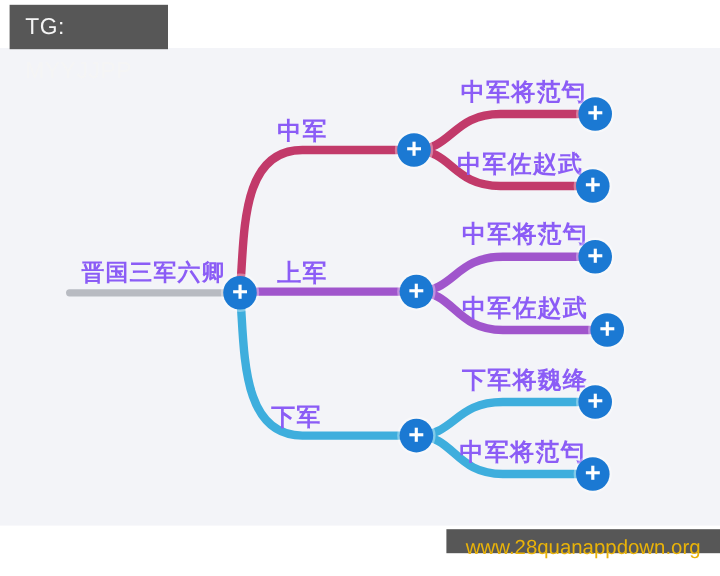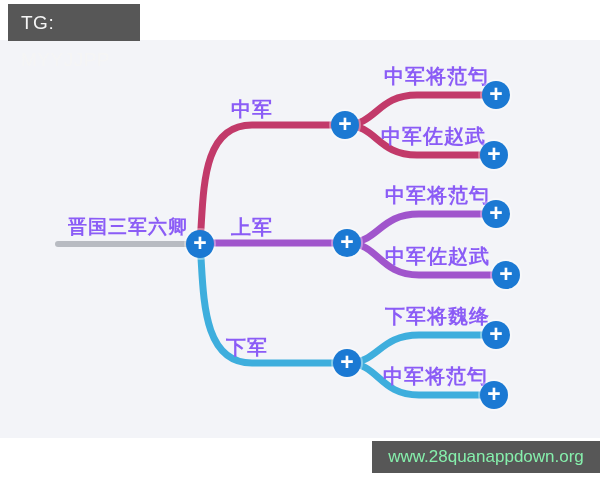--- a/index.html
+++ b/index.html
@@ -17,22 +17,22 @@
   }
   .tag-box {
     position: absolute; left: 8px; top: 4px;
     width: 132px; height: 37px;
     background: #575757; color: #f5f5f5;
     font-size: 19px; line-height: 37px; padding-left: 13px;
     letter-spacing: 0.5px;
   }
   .watermark-box {
     position: absolute; left: 372px; top: 441px;
-    width: 228px; height: 32px;
-    background: #575757; color: #86efac;
+    width: 228px; height: 20px;
+    background: #575757; color: #eab308;
     font-size: 17px; line-height: 32px; text-align: center;
   }
   svg.links { position: absolute; left: 0; top: 0; width: 600px; height: 480px; }
   .node-label {
     position: absolute; color: #8b5cf6; font-weight: 700;
     font-size: 20px; letter-spacing: 1px; white-space: nowrap;
     cursor: default;
   }
   .root-label { font-size: 19px; width: 146px; text-align: center; }
   .plus-btn {

